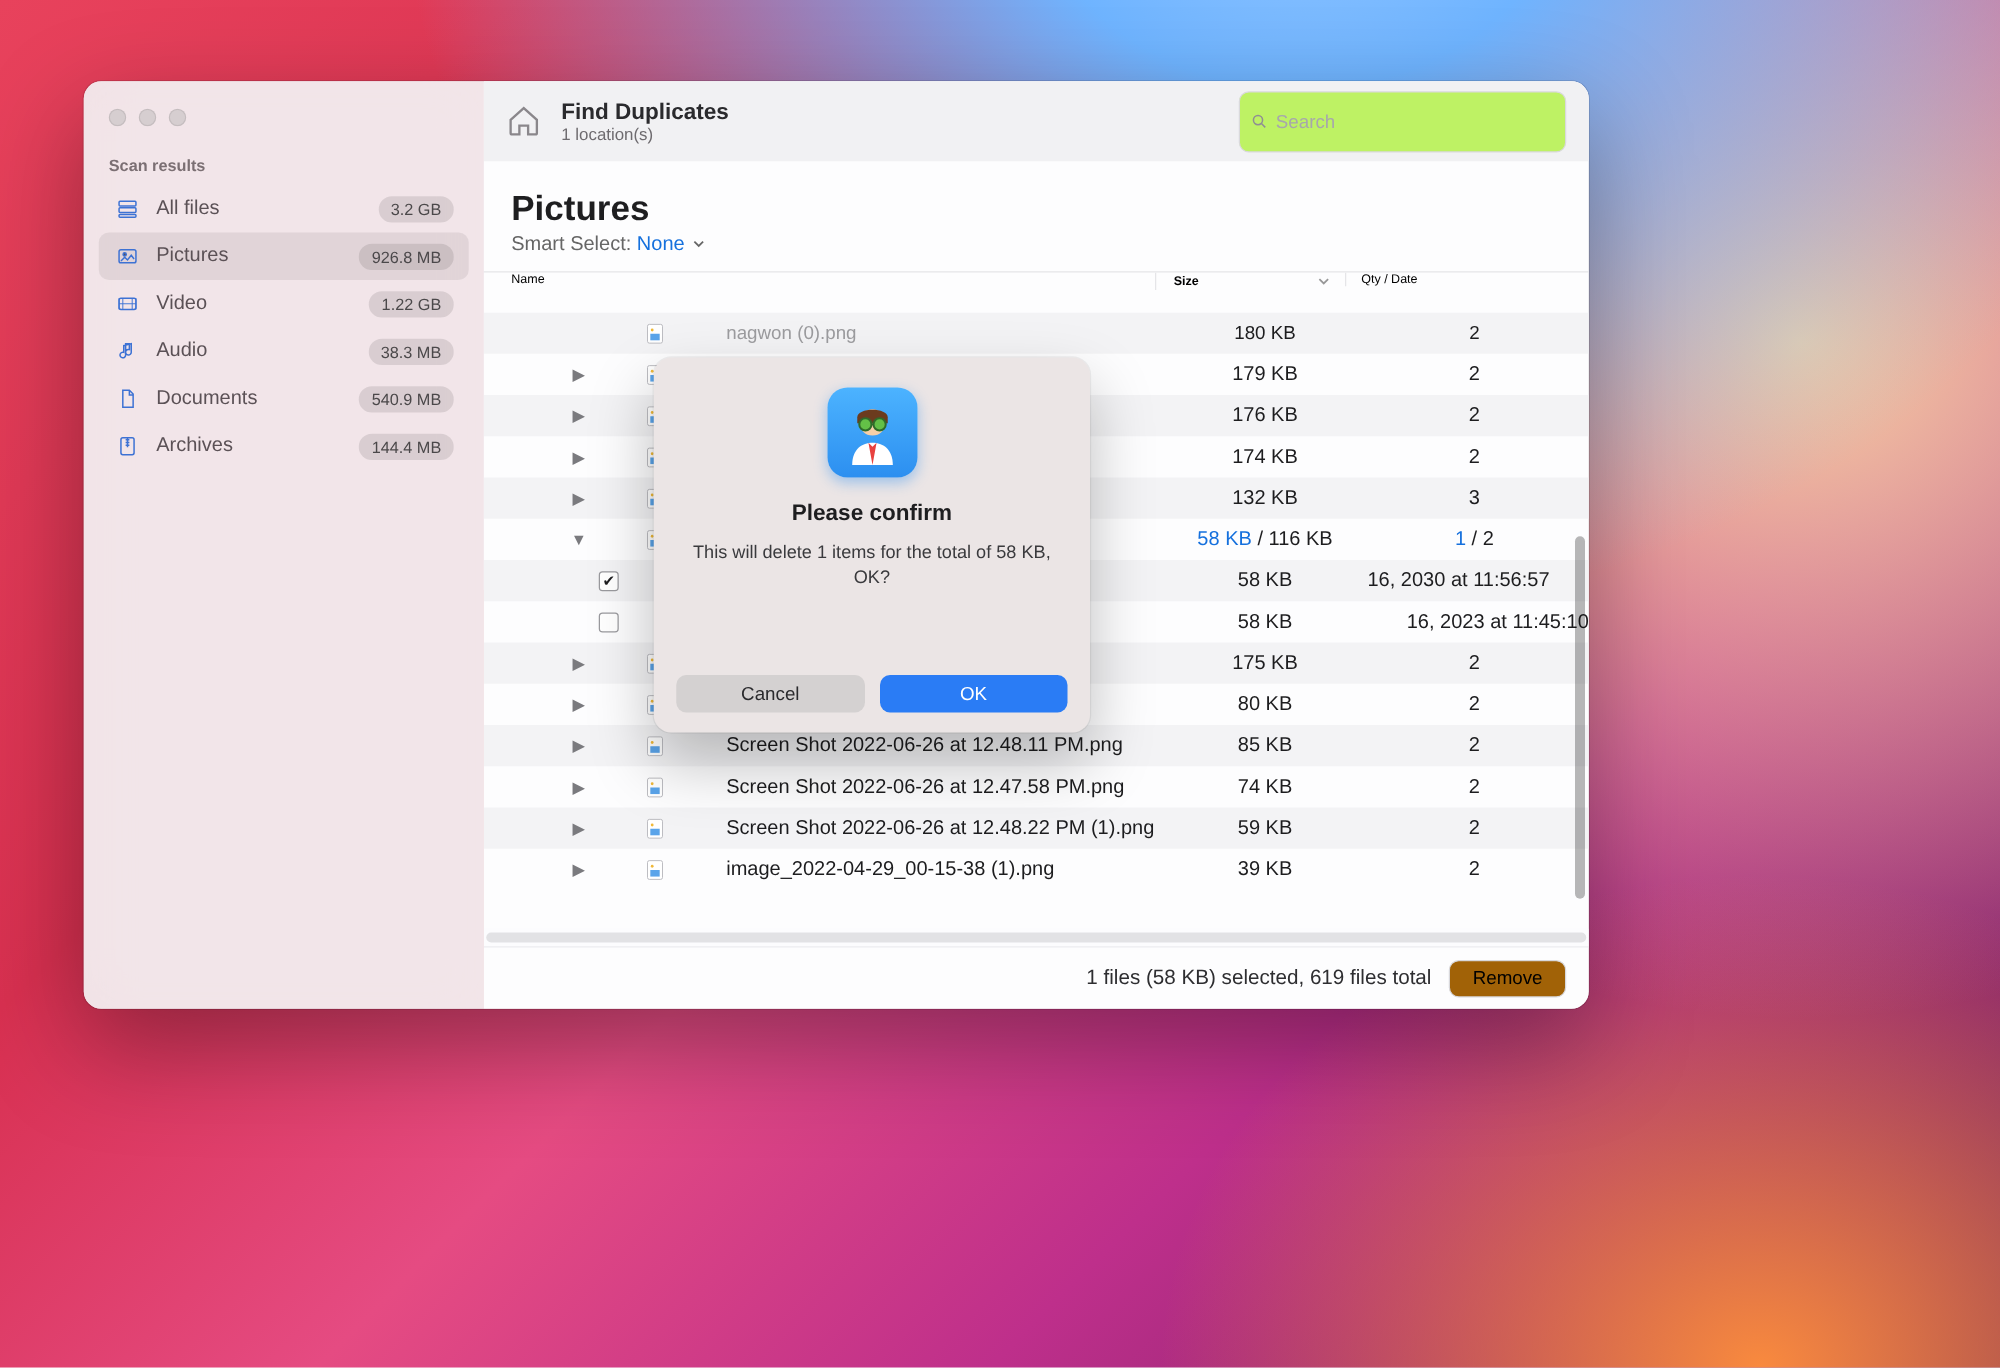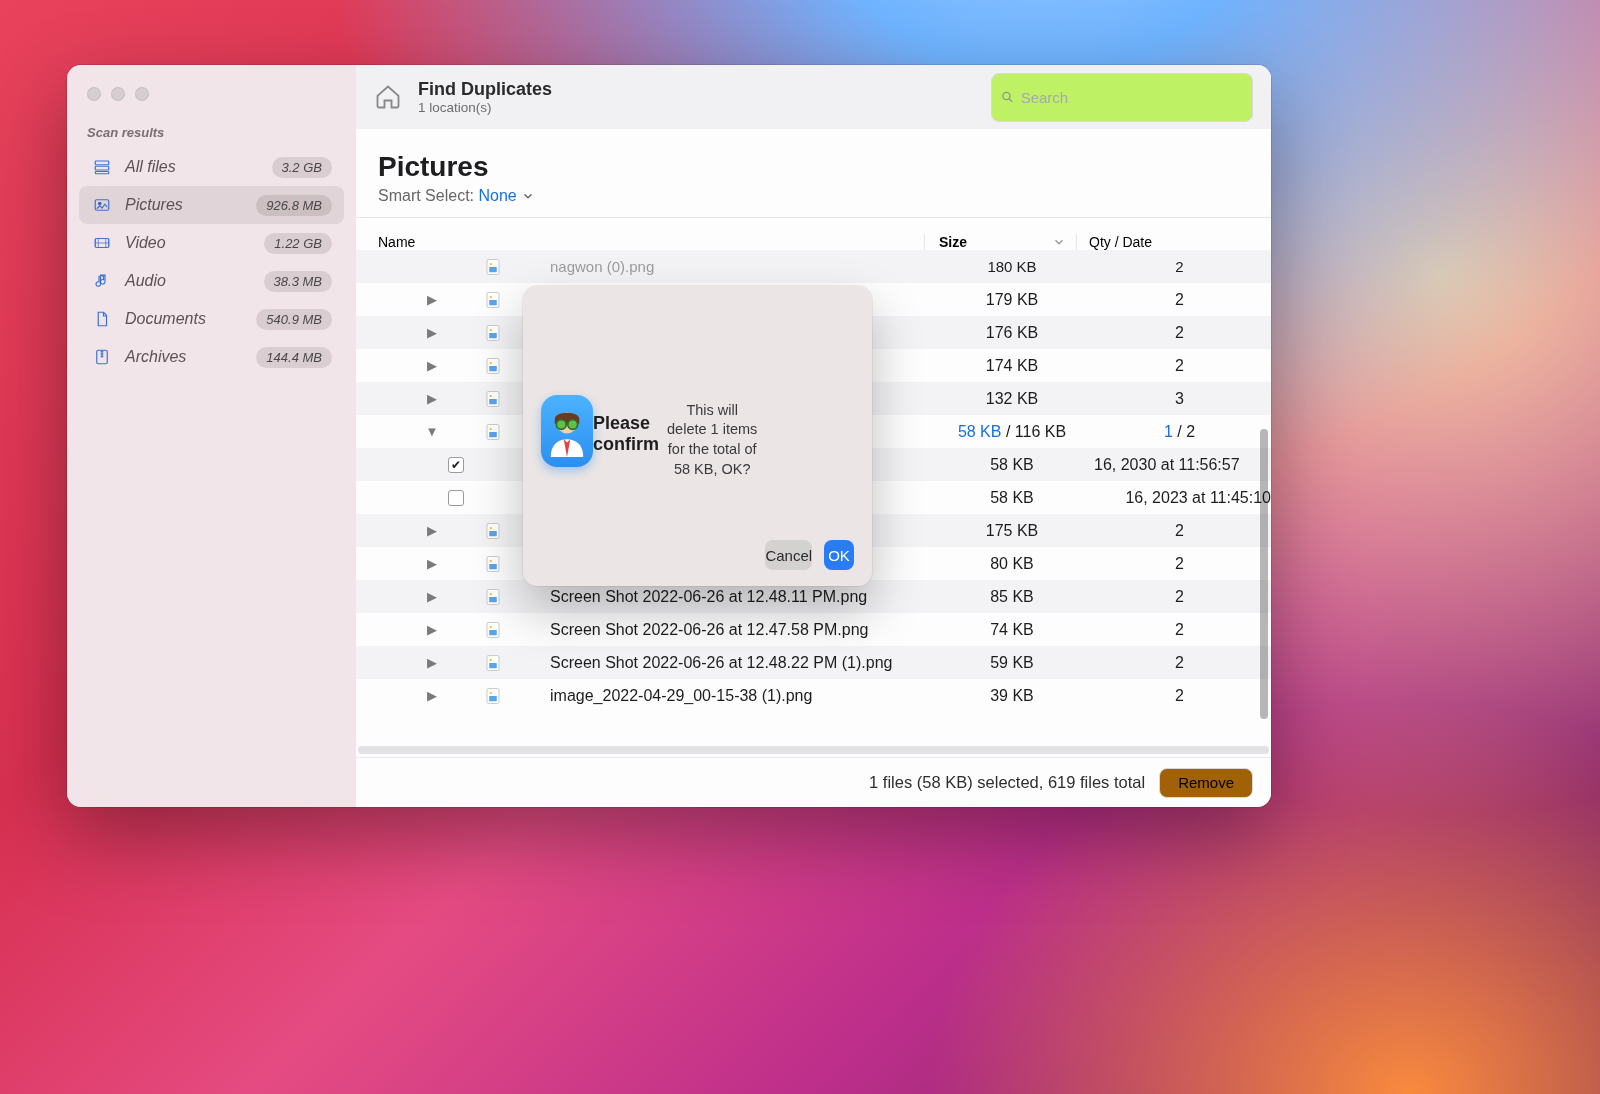--- a/index.html
+++ b/index.html
@@ -12,25 +12,24 @@
     radial-gradient(ellipse 50% 60% at 88% 100%, #f98a3e 0%, rgba(249,138,62,0) 60%),
     linear-gradient(135deg, #e8425c 0%, #d83050 30%, #e54b82 50%, #be2f8b 70%, #6a1f5c 100%);
 }
 .window {
   position: absolute; left: 67px; top: 65px; width: 1204px; height: 742px;
   border-radius: 14px; overflow: hidden; display: flex;
   box-shadow: 0 30px 80px rgba(0,0,0,.35), 0 0 0 1px rgba(0,0,0,.1);
   background: #f6f6f8;
 }
 .sidebar {
-  width: 289px; height: 100%;
+  width: 320px; height: 100%;
   background: rgba(240,220,225,.65);
   backdrop-filter: blur(20px);
   padding: 18px 12px 12px 12px;
-  font-style: italic;
 }
 .traffic { display: flex; gap: 10px; padding: 4px 8px 24px 8px; }
 .traffic span { width: 14px; height: 14px; border-radius: 50%; background: #d6ced0; border: 1px solid rgba(0,0,0,.08); }
 .side-title { font-size: 13px; color: #7b6f73; font-weight: 600; padding: 0 8px 8px; }
 .side-item {
   display: flex; align-items: center; height: 38px; padding: 0 12px;
   border-radius: 8px; color: #5b5156; font-size: 16px; cursor: pointer;
 }
 .side-item.selected { background: rgba(0,0,0,.07); }
 .side-item .sic { width: 22px; height: 18px; margin-right: 12px; }
@@ -46,21 +45,21 @@
 .search { width: 262px; height: 49px; border: 1px solid #d9d9dc; border-radius: 8px;
   display: flex; align-items: center; padding: 0 8px; background: #bef264; color: #9c9ca1; }
 .search svg { width: 16px; height: 16px; margin-right: 6px; }
 .search input { border: 0; background: transparent; font-size: 15px; color: #555; outline: none; width: 100%; }
 .search input::placeholder { color: #a7a7ac; }
 .heading { padding: 22px 22px 12px 22px; }
 .heading h1 { font-size: 28px; font-weight: 700; color: #1e1e20; }
 .smart { font-size: 16px; color: #666; margin-top: 4px; }
 .smart .link { color: #1570dd; cursor: pointer; }
 .table { flex: 1; display: flex; flex-direction: column; border-top: 1px solid #e5e5e8; overflow: hidden; }
-.thead { display: flex; align-items: flex-end; height: 32px; font-size: 14px; padding-right: 12px; }
+.thead { display: flex; align-items: flex-start; height: 32px; font-size: 10px; padding-right: 12px; }
 .col-name { flex: 1; padding-left: 22px; }
 .col-size { width: 152px; border-left: 1px solid #e5e5e8; padding-left: 14px; display: flex; align-items: center; }
 .col-qty { width: 183px; border-left: 1px solid #e5e5e8; padding-left: 12px; }
 .thead .col-size { font-weight: 600; }
 .chev-sm { width: 14px; height: 14px; margin-left: auto; margin-right: 10px; opacity: .6; }
 .tbody { flex: 1; overflow: hidden; font-size: 16px; }
 .row { display: flex; align-items: center; height: 33px; }
 .row:nth-child(odd) { background: #f3f3f5; }
 .row .cell-name { flex: 1; display: flex; align-items: center; color: #1d1d1f; white-space: nowrap; overflow: hidden; gap: 40px; }
 .row .cell-size { width: 152px; text-align: center; color: #1d1d1f; }
@@ -76,21 +75,21 @@
 .row .cell-size .sel, .row .cell-qty .sel { color: #1570dd; font-weight: 500; }
 .hscroll { height: 14px; background: #fcfcfe; display: flex; align-items: center; padding: 0 2px; }
 .hscroll .track { flex: 1; height: 8px; background: #e2e2e5; border-radius: 5px; }
 .footer { height: 50px; display: flex; align-items: center; padding: 0 18px; border-top: 1px solid #ececef; }
 .footer .status { margin-left: auto; font-size: 16.5px; color: #2e2e31; margin-right: 14px; }
 .btn { height: 30px; padding: 0 18px; border-radius: 8px; background: #a16207; border: 1px solid #d8d8dc; font-size: 15px; cursor: pointer; }
 .overlay { position: absolute; inset: 0; z-index: 10; }
 .overlay .scrim { position: absolute; inset: 0; left: 291px; }
 .dialog { position: absolute; left: 456px; top: 221px; width: 349px; height: 300px;
   background: #ebe5e5; border-radius: 14px; box-shadow: 0 24px 50px rgba(0,0,0,.25), 0 0 0 1px rgba(0,0,0,.06);
-  display: flex; flex-direction: row; align-items: center; padding: 24px 18px 16px; }
+  display: flex; flex-direction: column; align-items: center; padding: 24px 18px 16px; }
 .appicon { width: 72px; height: 72px; border-radius: 16px; background: linear-gradient(#4cb3ff,#2c8ff0);
   display: flex; align-items: center; justify-content: center; margin-bottom: 18px; box-shadow: 0 4px 10px rgba(44,143,240,.4); }
 .dialog h3 { font-size: 18px; font-weight: 700; color: #1e1e20; margin-bottom: 12px; }
 .dialog p { font-size: 14.5px; color: #3a3a3d; text-align: center; line-height: 1.35; padding: 0 8px; }
 .dialog .dbtns { margin-top: auto; display: flex; gap: 12px; width: 100%; }
 .dbtn { flex: 1; height: 30px; border-radius: 8px; font-size: 15px; border: 0; cursor: pointer; }
 .dbtn.cancel { background: #d4d1d1; color: #2a2a2d; }
 .dbtn.ok { background: #2a7cf5; color: #fff; font-weight: 500; }
 .vscroll { position: absolute; right: 3px; top: 364px; width: 8px; height: 290px; background: rgba(0,0,0,.28); border-radius: 5px; }
 .indent1 { width: 24px; }

